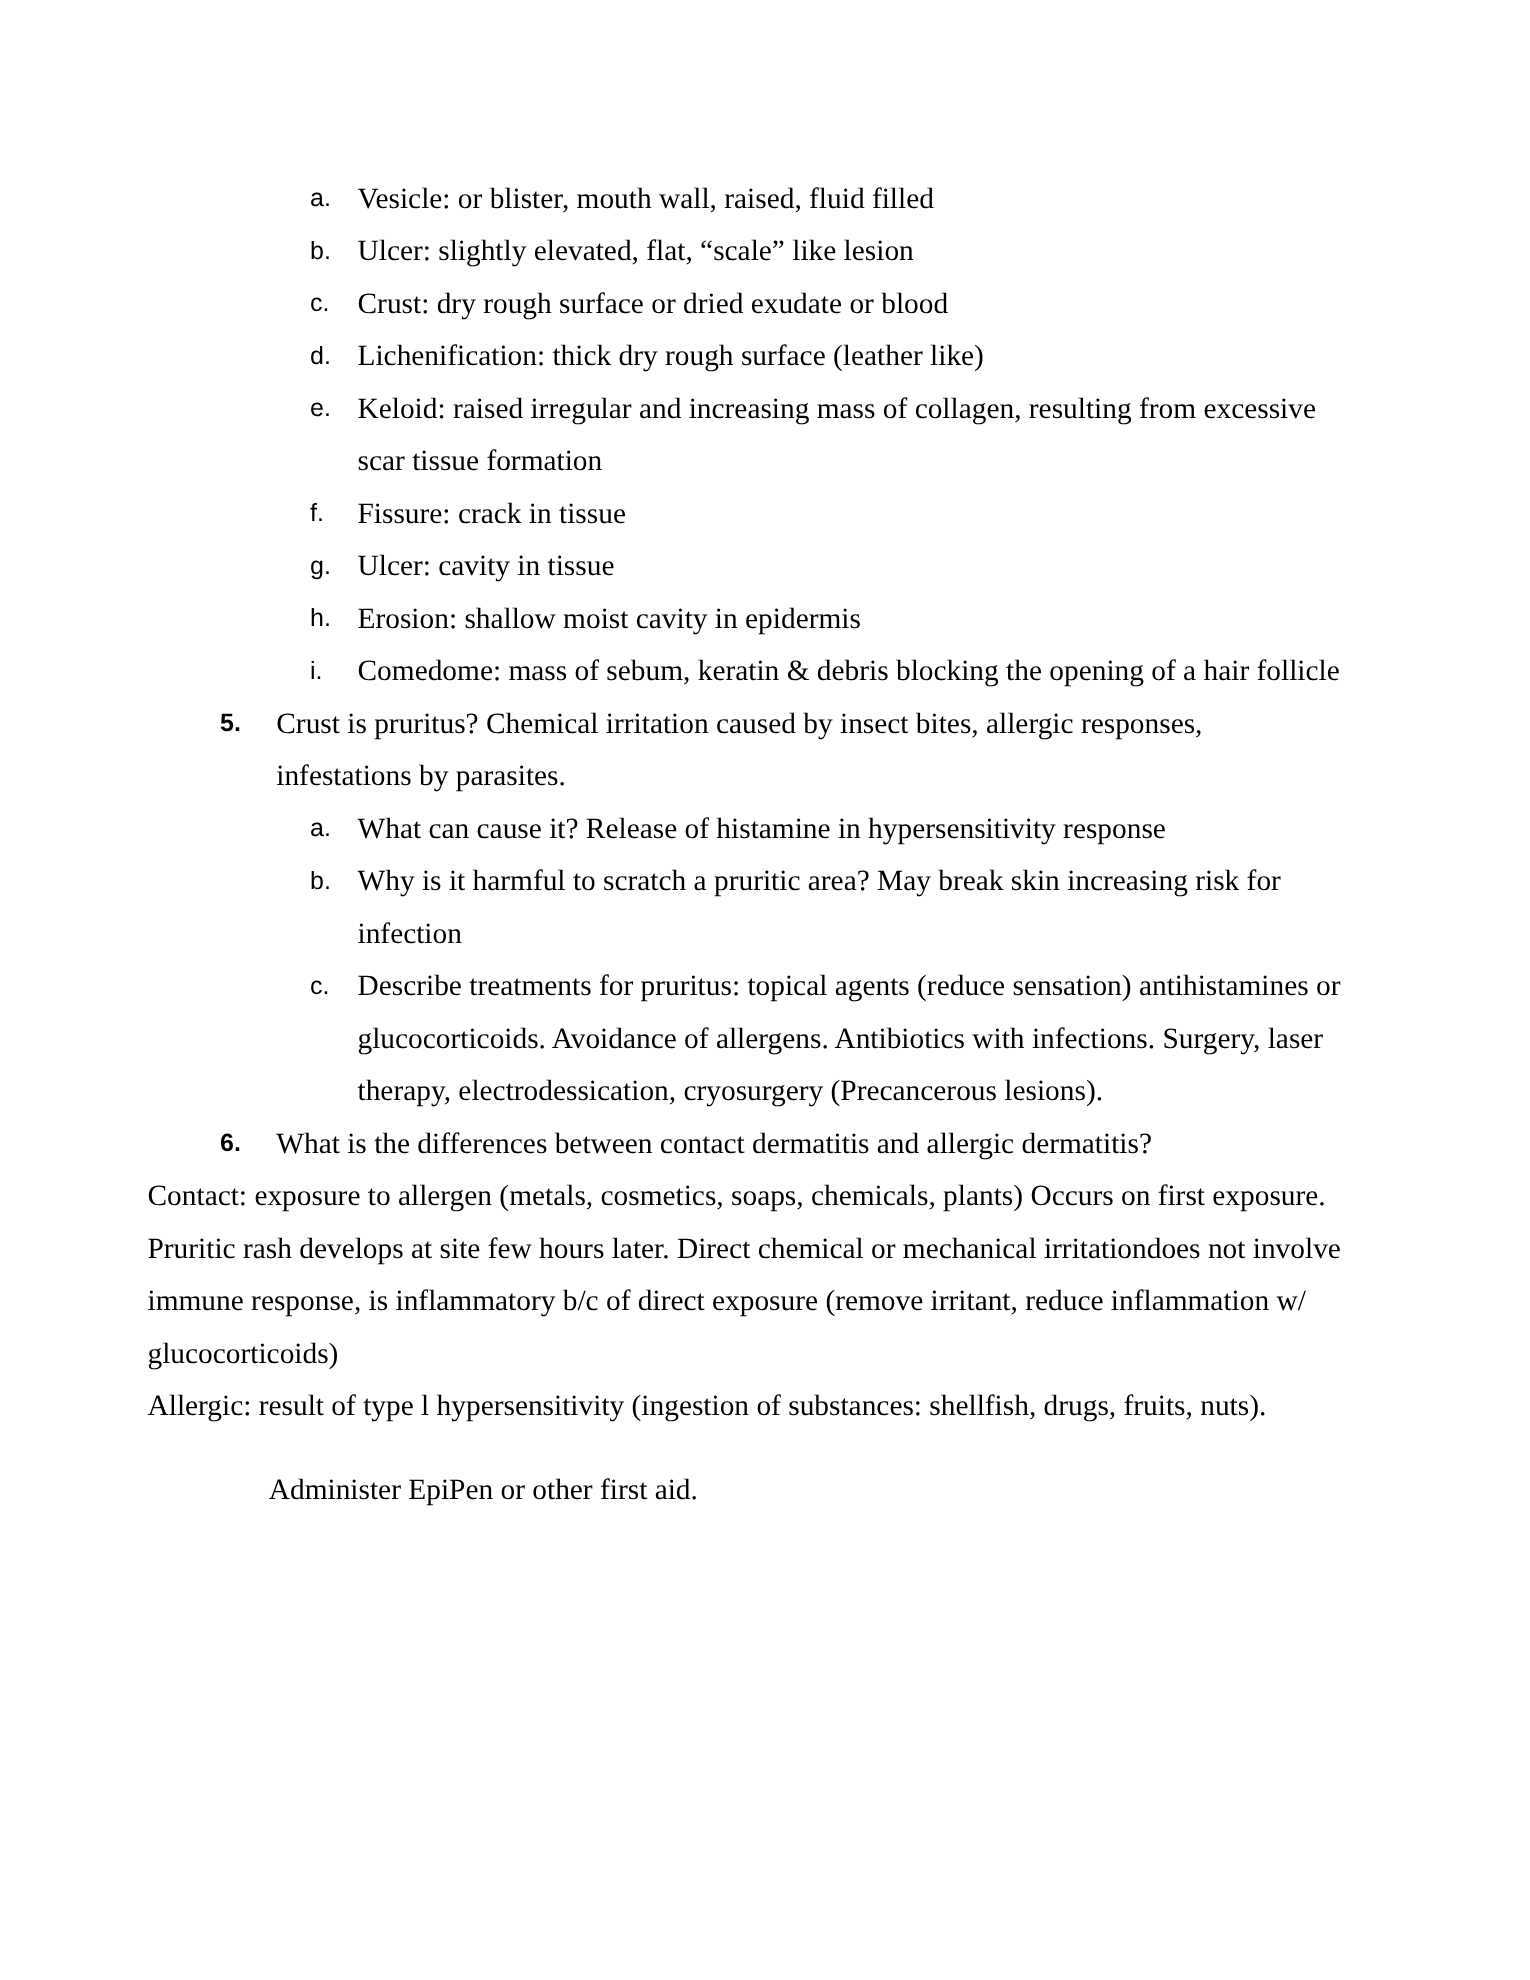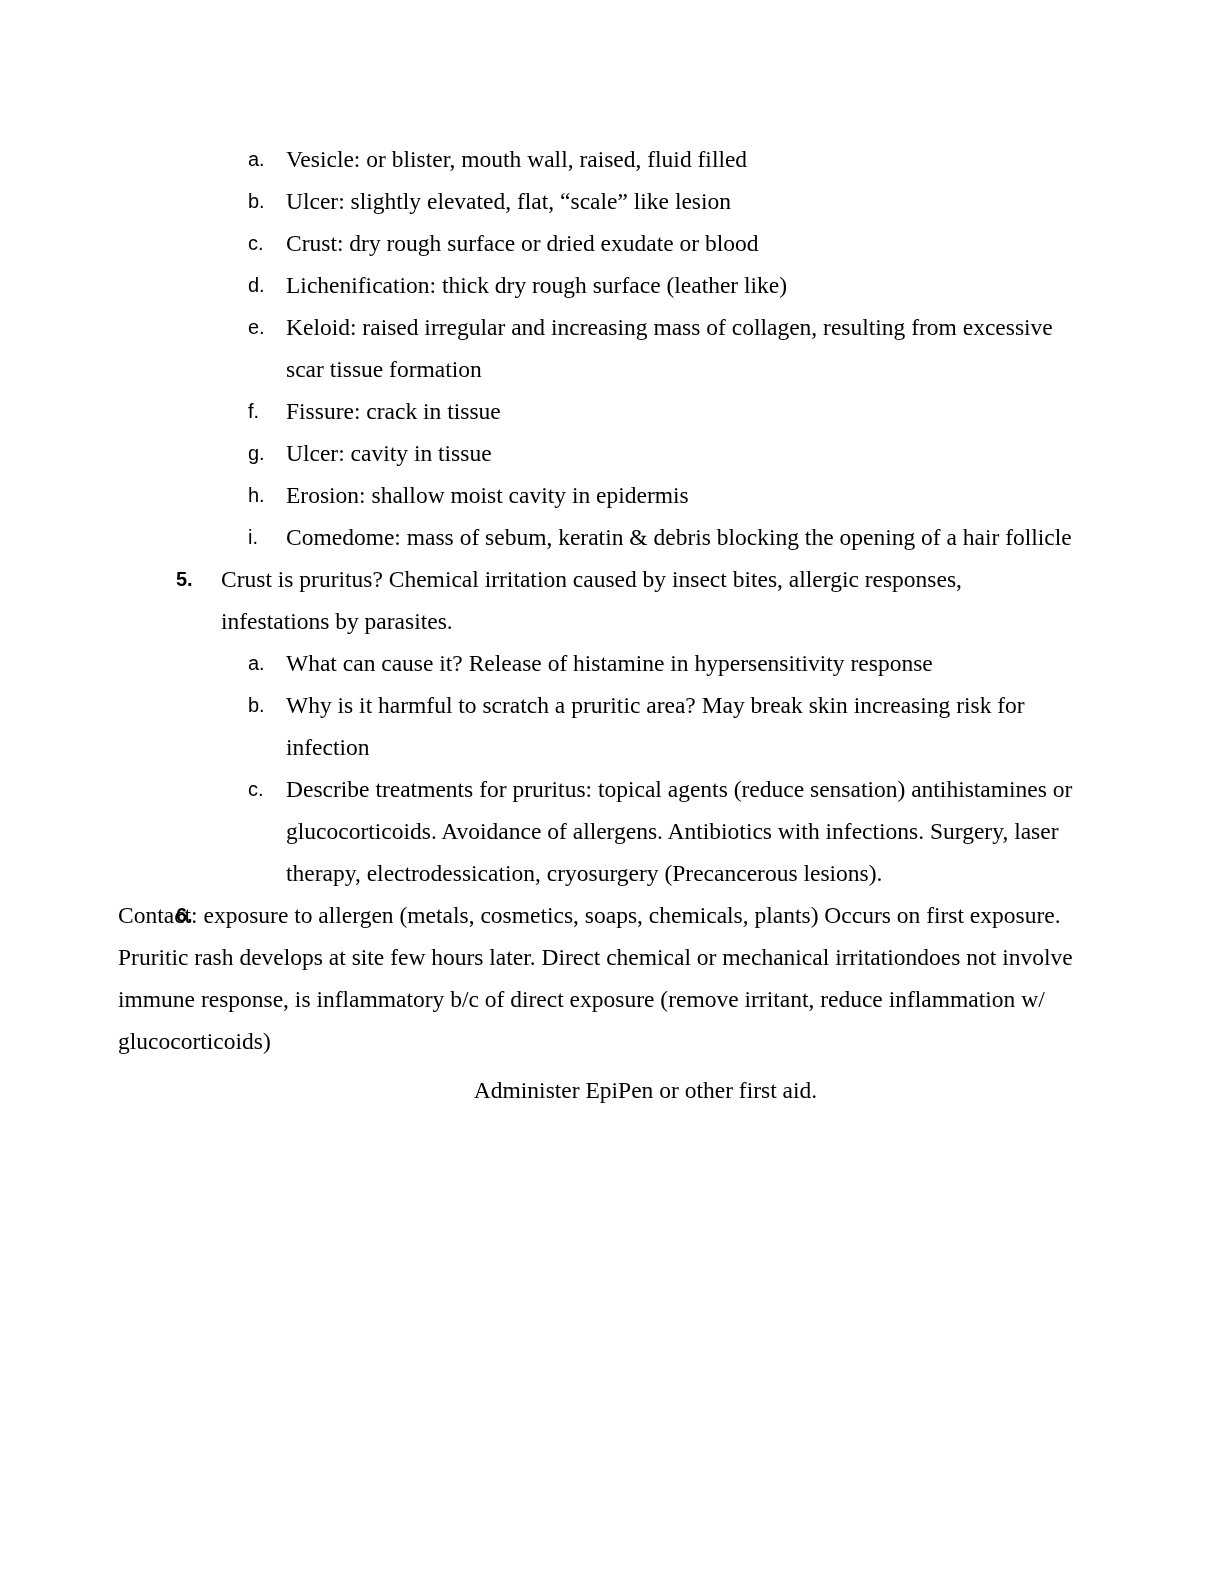--- a/index.html
+++ b/index.html
@@ -29,21 +29,21 @@
   .li-number > .marker { position: absolute; left: 176px; top: 0; font-weight: bold; }
   .marker {
     font-family: "Liberation Sans", sans-serif;
     font-size: 20px;
     line-height: 42px;
   }
   .lead { font-weight: normal; }
   .para { padding-left: 118px; }
   .closing { padding-left: 215px; }
   .closing.p1 { margin-top: 13px; }
-  .closing.p2 { margin-top: 7px; text-align: center; }
+  .closing.p2 { margin-top: 25px; }
 </style>
 </head>
 <body>
 
 <div class="page">
   <div class="content">
 
     <div class="item li-letter">
       <span class="marker">a.</span><span class="lead">Vesicle:</span><span> or blister, mouth wall, raised, fluid filled</span>
     </div>
@@ -79,22 +79,25 @@
       <span class="marker">a.</span><span class="lead">What can cause it?</span><span> Release of histamine in hypersensitivity response</span>
     </div>
     <div class="item li-letter">
       <span class="marker">b.</span><span class="lead">Why is it harmful to scratch a pruritic area?</span><span> May break skin increasing risk for infection</span>
     </div>
     <div class="item li-letter">
       <span class="marker">c.</span><span class="lead">Describe treatments for pruritus:</span><span> topical agents (reduce sensation) antihistamines or glucocorticoids. Avoidance of allergens. Antibiotics with infections. Surgery, laser therapy, electrodessication, cryosurgery (Precancerous lesions).</span>
     </div>
 
     <div class="item li-number">
-      <span class="marker">6.</span>
+      <span class="marker">6.</span><span class="lead">What is the differences between contact dermatitis and allergic dermatitis?</span>
     </div>
     <div class="para">
       <span class="lead">Contact:</span><span> exposure to allergen (metals, cosmetics, soaps, chemicals, plants) Occurs on first exposure. Pruritic rash develops at site few hours later. Direct chemical or mechanical irritationdoes not involve immune response, is inflammatory b/c of direct exposure (remove irritant, reduce inflammation w/ glucocorticoids)</span>
+    </div>
+    <div class="para">
+      <span class="lead">Allergic:</span><span> result of type l hypersensitivity (ingestion of substances: shellfish, drugs, fruits, nuts).</span>
     </div>
 
     <div class="closing p2">Administer EpiPen or other first aid.</div>
 
   </div>
 </div>
 
 </body></html>

